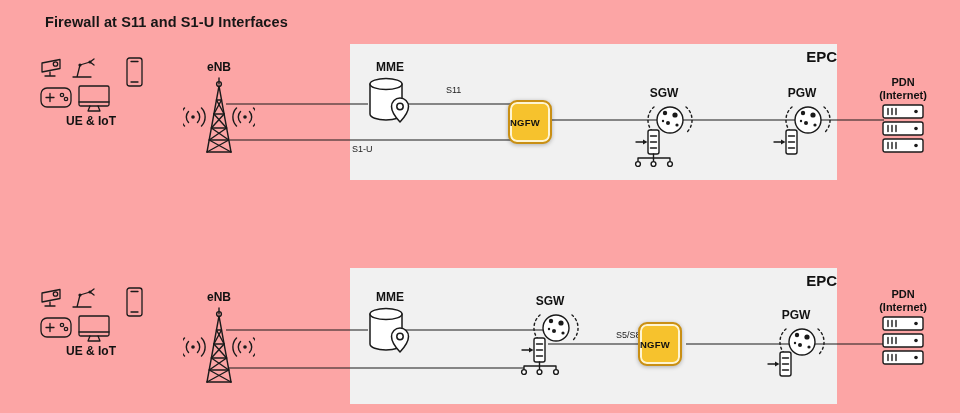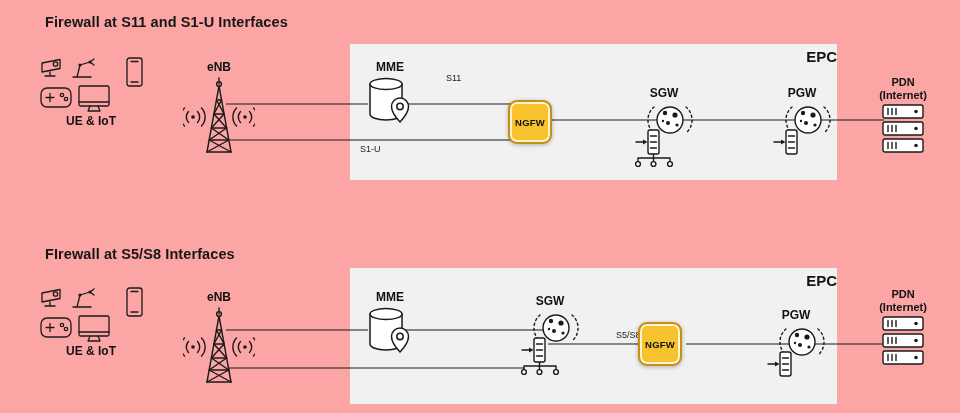--- a/index.html
+++ b/index.html
@@ -13,21 +13,21 @@
   .wires{position:absolute;left:0;top:0;z-index:1;pointer-events:none}
   .wires path{stroke:var(--line,#1a1a1a);stroke-width:1.1;fill:none}
   .node{position:absolute;display:flex;flex-direction:column;align-items:center;z-index:2}
   .nlabel{font-weight:bold;font-size:12px;line-height:1.2;text-align:center;white-space:nowrap;color:#111}
   .nlabel.sm{font-size:11px}
   .icon{display:block;margin-top:2px}
   .link-label{position:absolute;font-size:9px;color:#222;z-index:2;white-space:nowrap}
   .ngfw{position:absolute;width:44px;height:44px;background:var(--ngfw-fill,#F6C22D);
         border:2.5px solid var(--ngfw-border,#C98F14);border-radius:9px;
         box-shadow:inset 0 0 0 2px rgba(255,253,240,.85), 0 1px 4px rgba(0,0,0,.28);
-        display:flex;align-items:center;justify-content:center;
+        display:flex;align-items:center;
         font-weight:bold;font-size:9.5px;letter-spacing:.2px;color:#111;z-index:3}
 </style>
 </head>
 <body>
 
 <svg width="0" height="0" style="position:absolute" aria-hidden="true">
 <defs>
   <g id="ic-ueiot" stroke="#1a1a1a" fill="none" stroke-width="1.3" stroke-linecap="round" stroke-linejoin="round">
     <path d="M3 7 L21 3.5 L21 12.5 L3 16 Z"></path>
     <circle cx="16.5" cy="8" r="2.2"></circle>
@@ -133,22 +133,22 @@
         </svg>
     </div>
 
     <div class="node" style="left:362px;top:60px;width:56px">
       <div class="nlabel">MME</div>
       <svg class="icon" width="46" height="52" viewBox="0 0 46 52">
           <use href="#ic-mme"></use>
         </svg>
     </div>
 
-    <div class="link-label" style="left:446px;top:73px">S11</div>
-    <div class="link-label" style="left:360px;top:144px">S1-U</div>
+    <div class="link-label" style="left:446px;top:85px">S11</div>
+    <div class="link-label" style="left:352px;top:144px">S1-U</div>
 
     <div class="ngfw" style="left:508px;top:100px">
       <span>NGFW</span>
     </div>
 
     <div class="node" style="left:632px;top:86px;width:64px">
       <div class="nlabel">SGW</div>
       <svg class="icon" width="60" height="66" viewBox="0 0 60 66">
           <use href="#ic-gwtree"></use>
         </svg>
@@ -167,21 +167,20 @@
         <div>(Internet)</div>
       </div>
       <svg class="icon" width="42" height="50" viewBox="0 0 42 50">
           <use href="#ic-pdn"></use>
         </svg>
     </div>
   </section>
 
   <section class="diagram" style="top:236px;height:177px">
     <div class="epc-box" style="left:350px;top:32px;width:487px;height:136px"></div>
-    <h2 class="title" style="left:45px;top:10px">FIrewall at S5/S8 Interfaces</h2>
     <div class="epc-label" style="left:350px;top:36px;width:487px">EPC</div>
 
     <svg class="wires" width="960" height="177">
       <path d="M226 94 H368"></path>
       <path d="M402 94 H548"></path>
       <path d="M228 132 H524"></path>
       <path d="M548 108 H642"></path>
       <path d="M686 108 H790"></path>
       <path d="M813 108 H886"></path>
     </svg>

